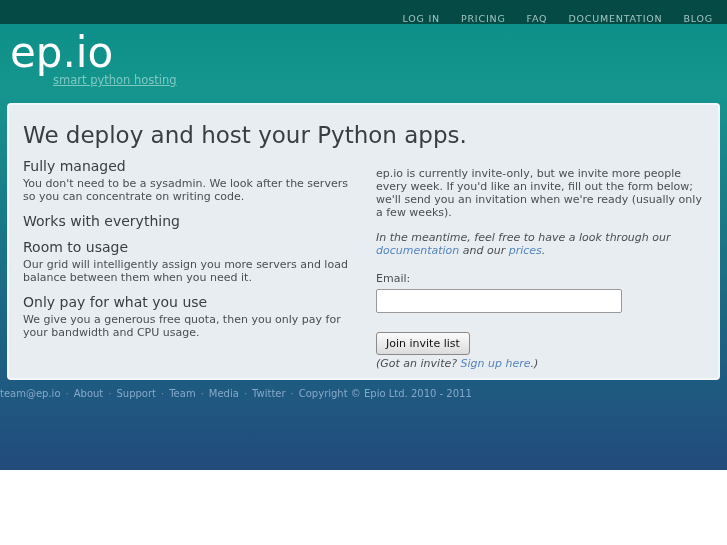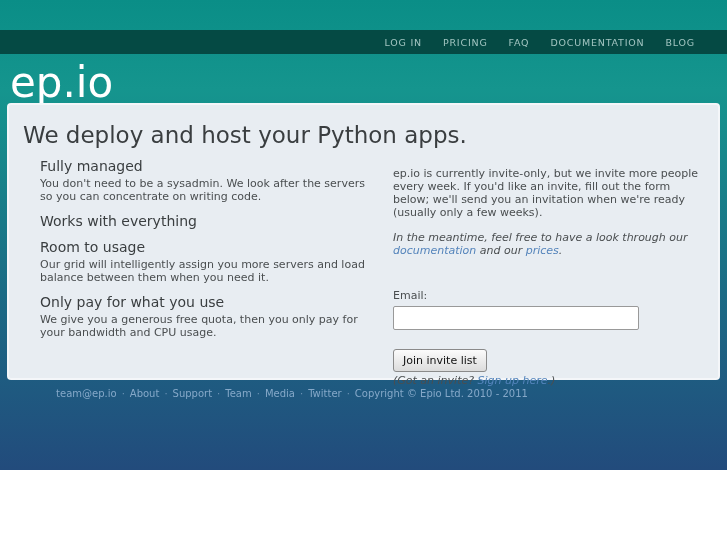--- a/index.html
+++ b/index.html
@@ -7,67 +7,67 @@
     font-family:"DejaVu Sans","Liberation Sans",sans-serif; }
 
   .colored-bg {
     position:absolute; top:0; left:0; width:727px; height:470px;
     background:linear-gradient(180deg, #0a8e87 0%, #15958e 19%, #1b6b85 62%, #224b7c 100%);
   }
 
   
   .navbar {
     height:24px; background:#054a44;
-    display:flex; justify-content:flex-end; align-items:center;
-    gap:21px; padding-right:32px;margin-top:30px;
+    display:flex; justify-content:flex-end; align-items:flex-end;
+    gap:21px; padding-right:14px;
   }
   .navbar a {
     color:#a2c5c1; font-size:9.5px; letter-spacing:0.8px;
     text-decoration:none; text-transform:uppercase; cursor:pointer;
   }
 
   
   .header { padding:6px 0 0 10px; }
   .logo { color:#ffffff; font-size:42px; line-height:1.1; text-decoration:none; display:inline-block; cursor:pointer; }
   .tagline { color:#7fc9c3; font-size:11.5px; margin:-3px 0 0 43px;text-decoration:underline; }
 
   
   .card {
     position:absolute; left:7px; top:103px; width:713px; height:277px;
     background:#e8edf2; border:2px solid rgba(255,255,255,0.5); border-radius:4px;
     padding:17px 14px;
   }
   .card h1 { font-size:23px; font-weight:normal; color:#3a3e40; line-height:27px; }
   .columns { display:flex; gap:13px; }
-  .col-left { width:340px;margin-left:17px; }
+  .col-left { width:340px; }
   .col-right { flex:1; }
   .col-left h2 { font-size:14px; font-weight:normal; color:#3a3e40; margin-top:9px; line-height:17px; }
   .card p { font-size:11px; color:#4a4e50; line-height:13px; margin:2px 0 10px; }
   .col-right p.para1 { margin-top:18px; margin-bottom:12px; }
   .col-right p.para2 { margin-bottom:0;font-style:italic; }
   .card a.inline-link { color:#5484bb; text-decoration:none; cursor:pointer; }
 
-  .email-label { display:block; font-size:11px; color:#4a4e50; margin-top:32px; }
+  .email-label { display:block; font-size:11px; color:#4a4e50; margin-top:15px; }
   .email-input {
     display:block; margin-top:4px; width:246px; height:24px;
     border:1px solid #999; border-radius:2px; background:#ffffff;
     font-size:12px; padding:0 5px; color:#333;
   }
   .submit-btn {
     margin-top:19px; font-size:11px; color:#111;
     padding:4px 9px; border:1px solid #8a8a8a; border-radius:3px;
     background:linear-gradient(180deg,#fbfbfb,#dcdcdc); cursor:pointer;
     font-family:"DejaVu Sans","Liberation Sans",sans-serif;
   }
   .got-invite { font-size:11px; color:#4a4e50; margin-top:10px;font-style:italic; }
 
   
   .footer {
     position:absolute; top:388px; left:0; width:584px;
-    text-align:center; font-size:10px; color:#85a8c8;
+    font-size:10px; color:#85a8c8;
   }
   .footer a { color:#85a8c8; text-decoration:none; cursor:pointer; }
   .footer .sep { margin:0 5px; color:#6f94b6; }
 </style>
 </head>
 <body>
 
 <div class="colored-bg">
 
   <div class="navbar">

